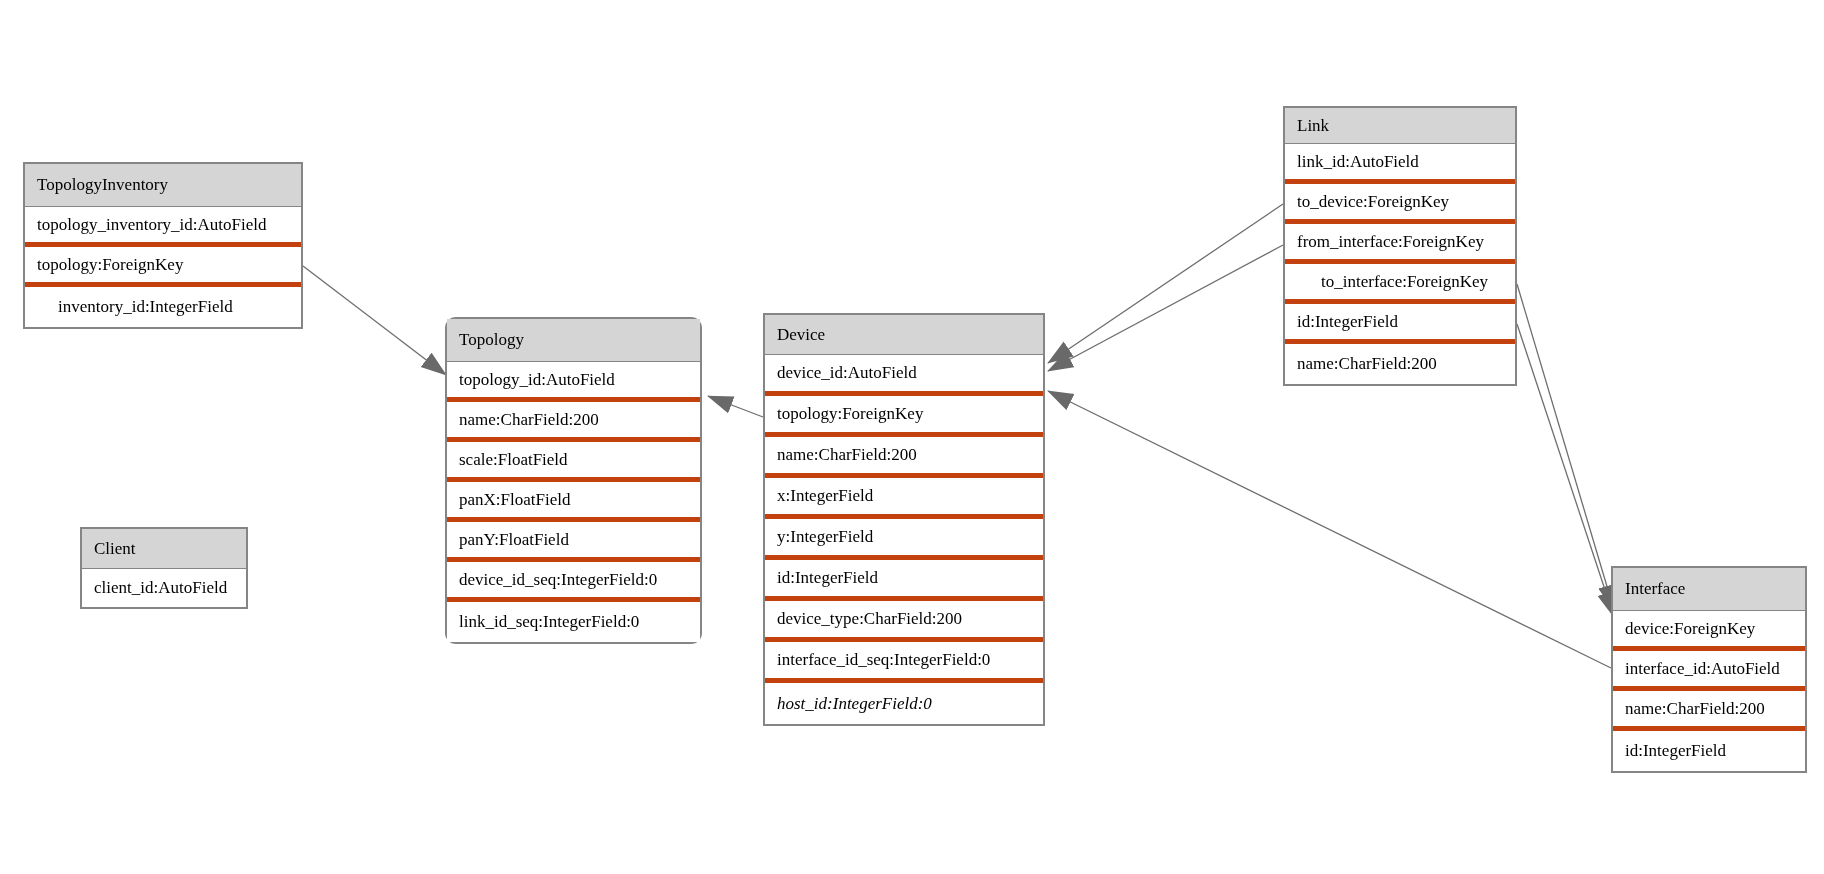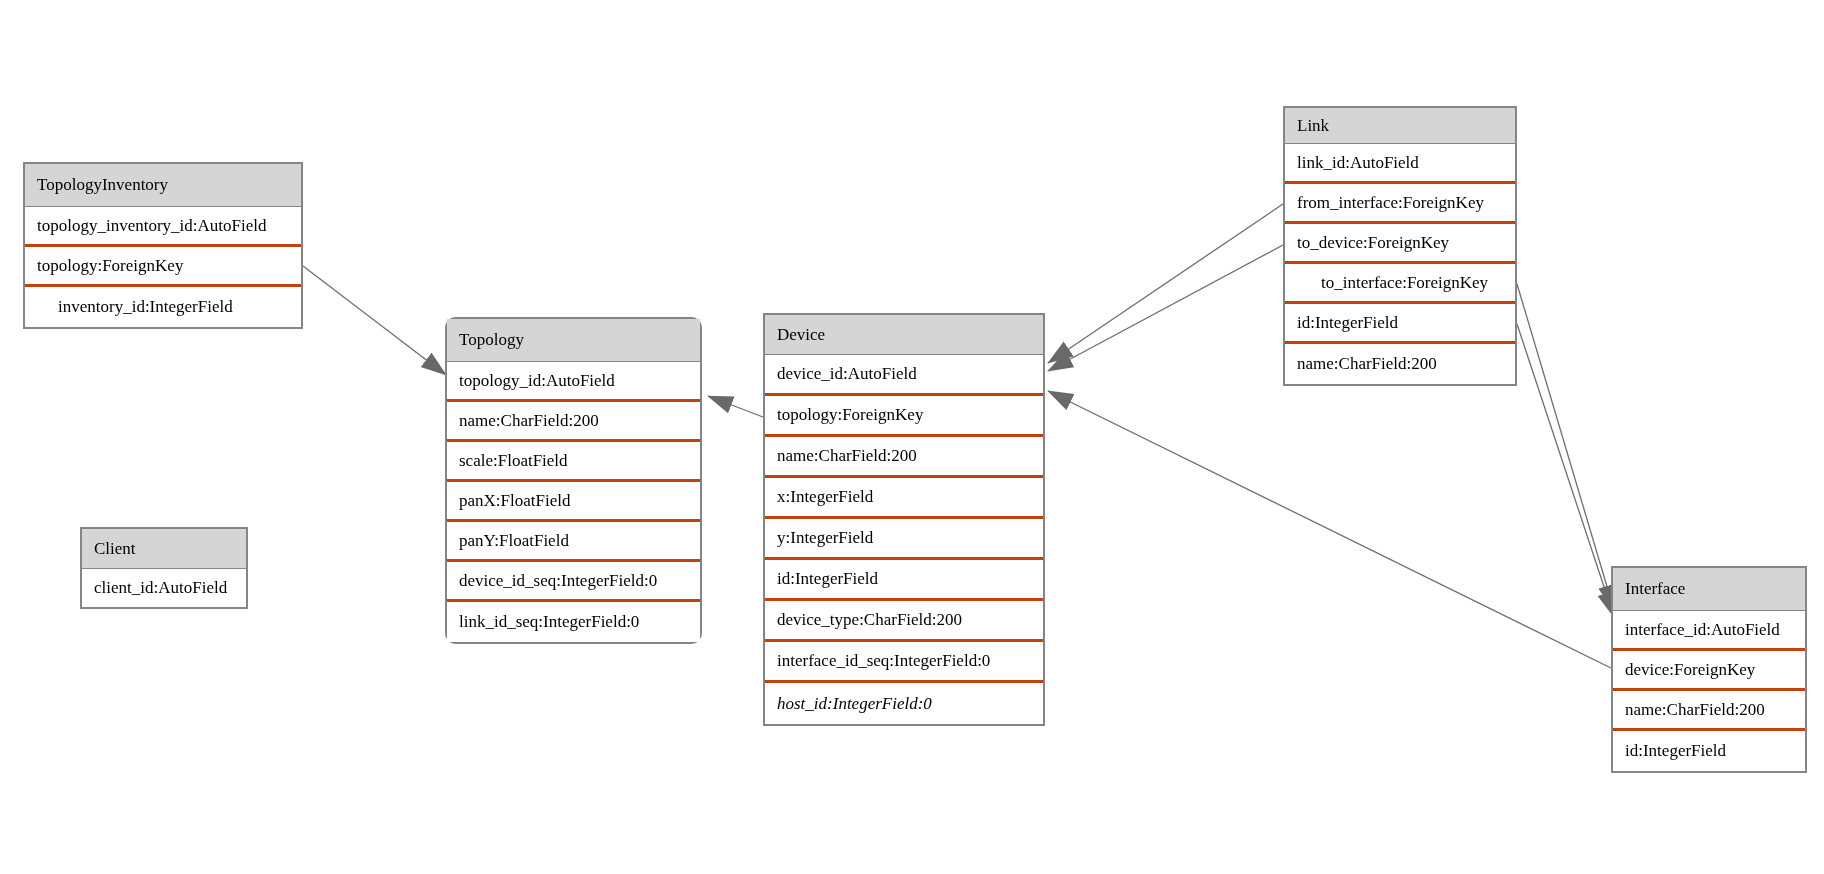--- a/index.html
+++ b/index.html
@@ -39,21 +39,21 @@
     background: #d5d5d5;
     border-bottom: 1px solid #858585;
     white-space: nowrap;
     overflow: hidden;
   }
   .entity-row {
     box-sizing: border-box;
     display: flex;
     align-items: center;
     padding-left: 12px;
-    border-bottom: 3px solid #c2410c;
+    border-bottom: 5px solid #c2410c;
     white-space: nowrap;
     overflow: hidden;
     background: #ffffff;
   }
   .entity-row:last-child {
     border-bottom: none;
   }
 </style>
 </head>
 <body>
@@ -101,26 +101,26 @@
       <div class="entity-row" style="height: 41px;">x:IntegerField</div>
       <div class="entity-row" style="height: 41px;">y:IntegerField</div>
       <div class="entity-row" style="height: 41px;">id:IntegerField</div>
       <div class="entity-row" style="height: 41px;">device_type:CharField:200</div>
       <div class="entity-row" style="height: 41px;">interface_id_seq:IntegerField:0</div>
       <div class="entity-row" style="height: 41px; font-style: italic;">host_id:IntegerField:0</div>
     </div>
     <div class="entity" style="left: 1283px; top: 106px; width: 234px;">
       <div class="entity-header" style="height: 36px;">Link</div>
       <div class="entity-row" style="height: 40px;">link_id:AutoField</div>
+      <div class="entity-row" style="height: 40px;">to_device:ForeignKey</div>
       <div class="entity-row" style="height: 40px;">from_interface:ForeignKey</div>
-      <div class="entity-row" style="height: 40px;">to_device:ForeignKey</div>
       <div class="entity-row" style="height: 40px; padding-left: 36px;">to_interface:ForeignKey</div>
       <div class="entity-row" style="height: 40px;">id:IntegerField</div>
       <div class="entity-row" style="height: 40px;">name:CharField:200</div>
     </div>
     <div class="entity" style="left: 1611px; top: 566px; width: 196px;">
       <div class="entity-header" style="height: 43px;">Interface</div>
+      <div class="entity-row" style="height: 40px;">device:ForeignKey</div>
       <div class="entity-row" style="height: 40px;">interface_id:AutoField</div>
-      <div class="entity-row" style="height: 40px;">device:ForeignKey</div>
       <div class="entity-row" style="height: 40px;">name:CharField:200</div>
       <div class="entity-row" style="height: 40px;">id:IntegerField</div>
     </div>
   </div>
 
 </body></html>

